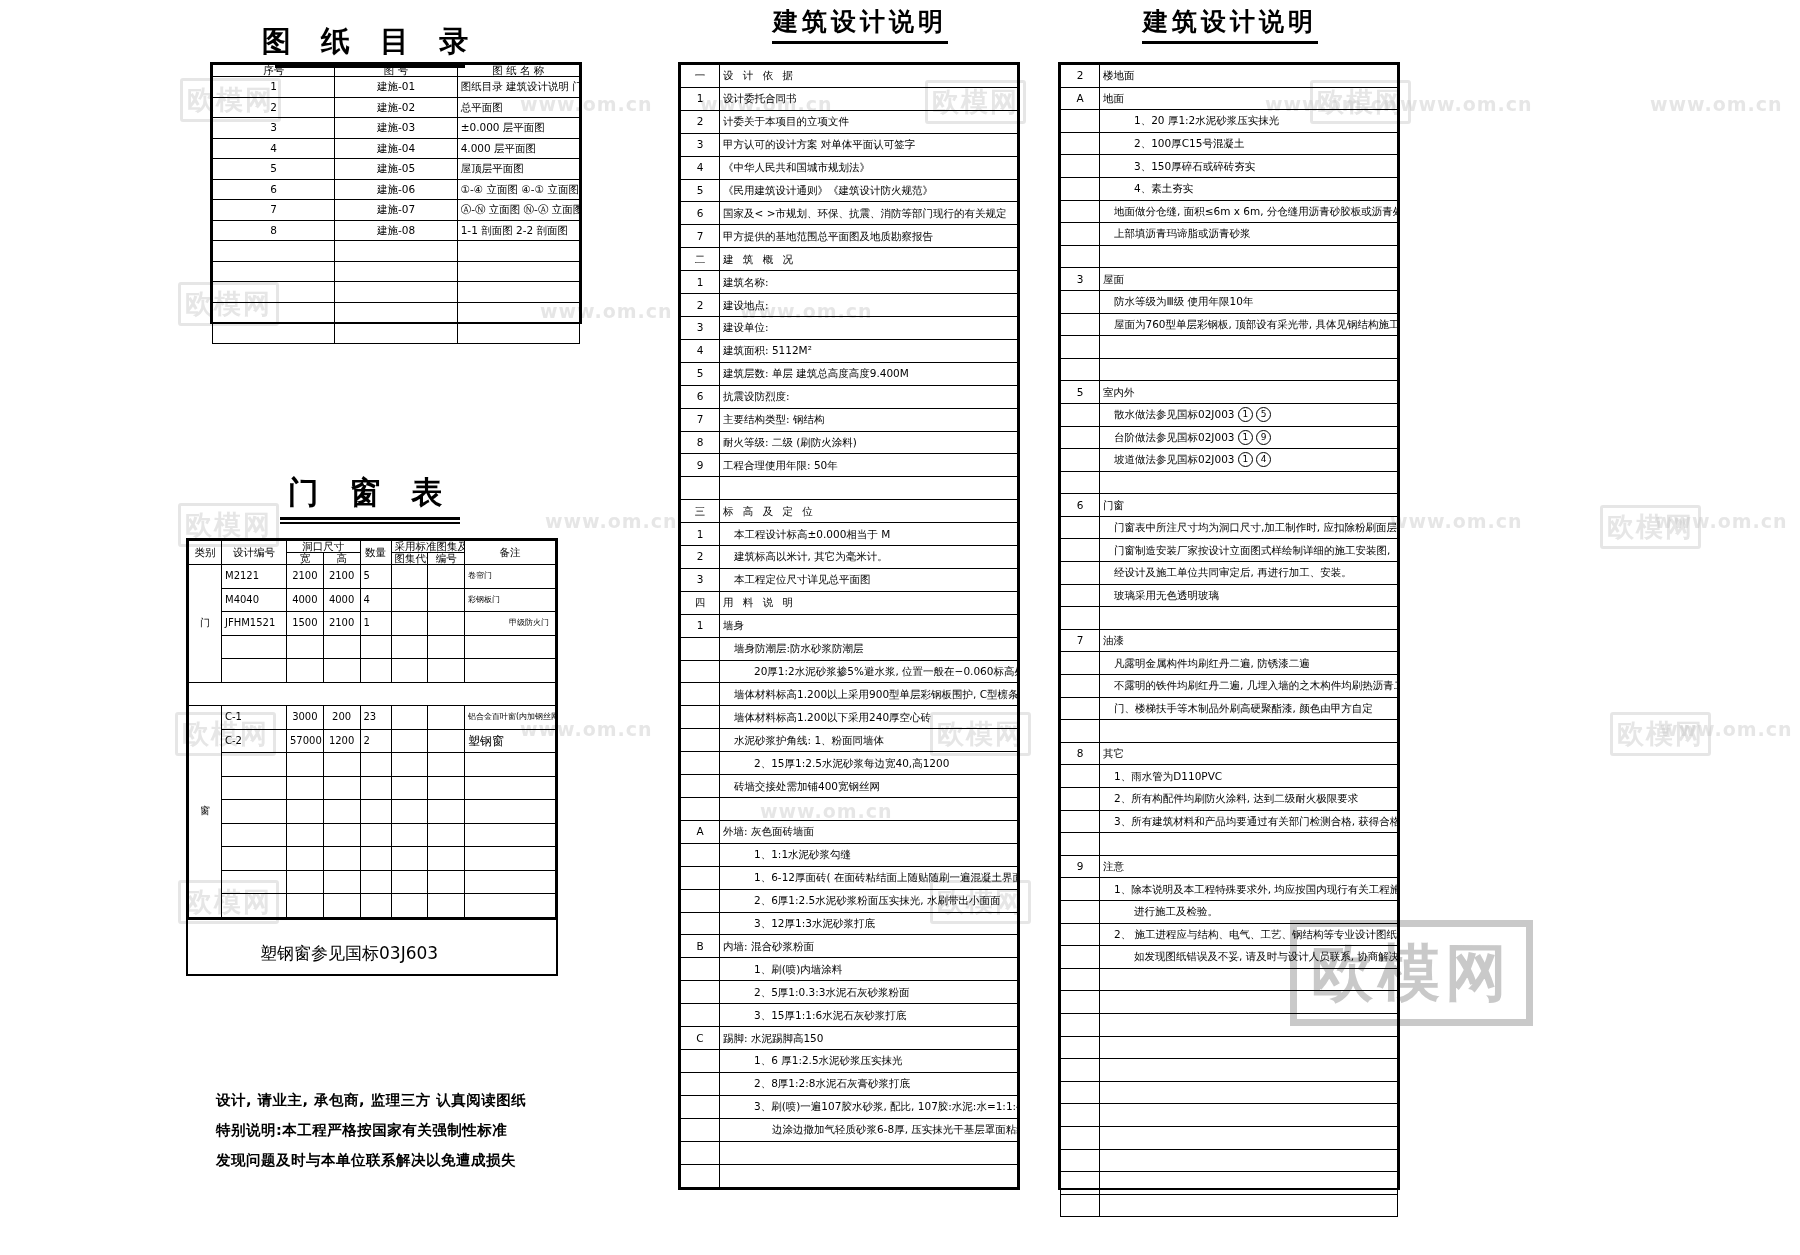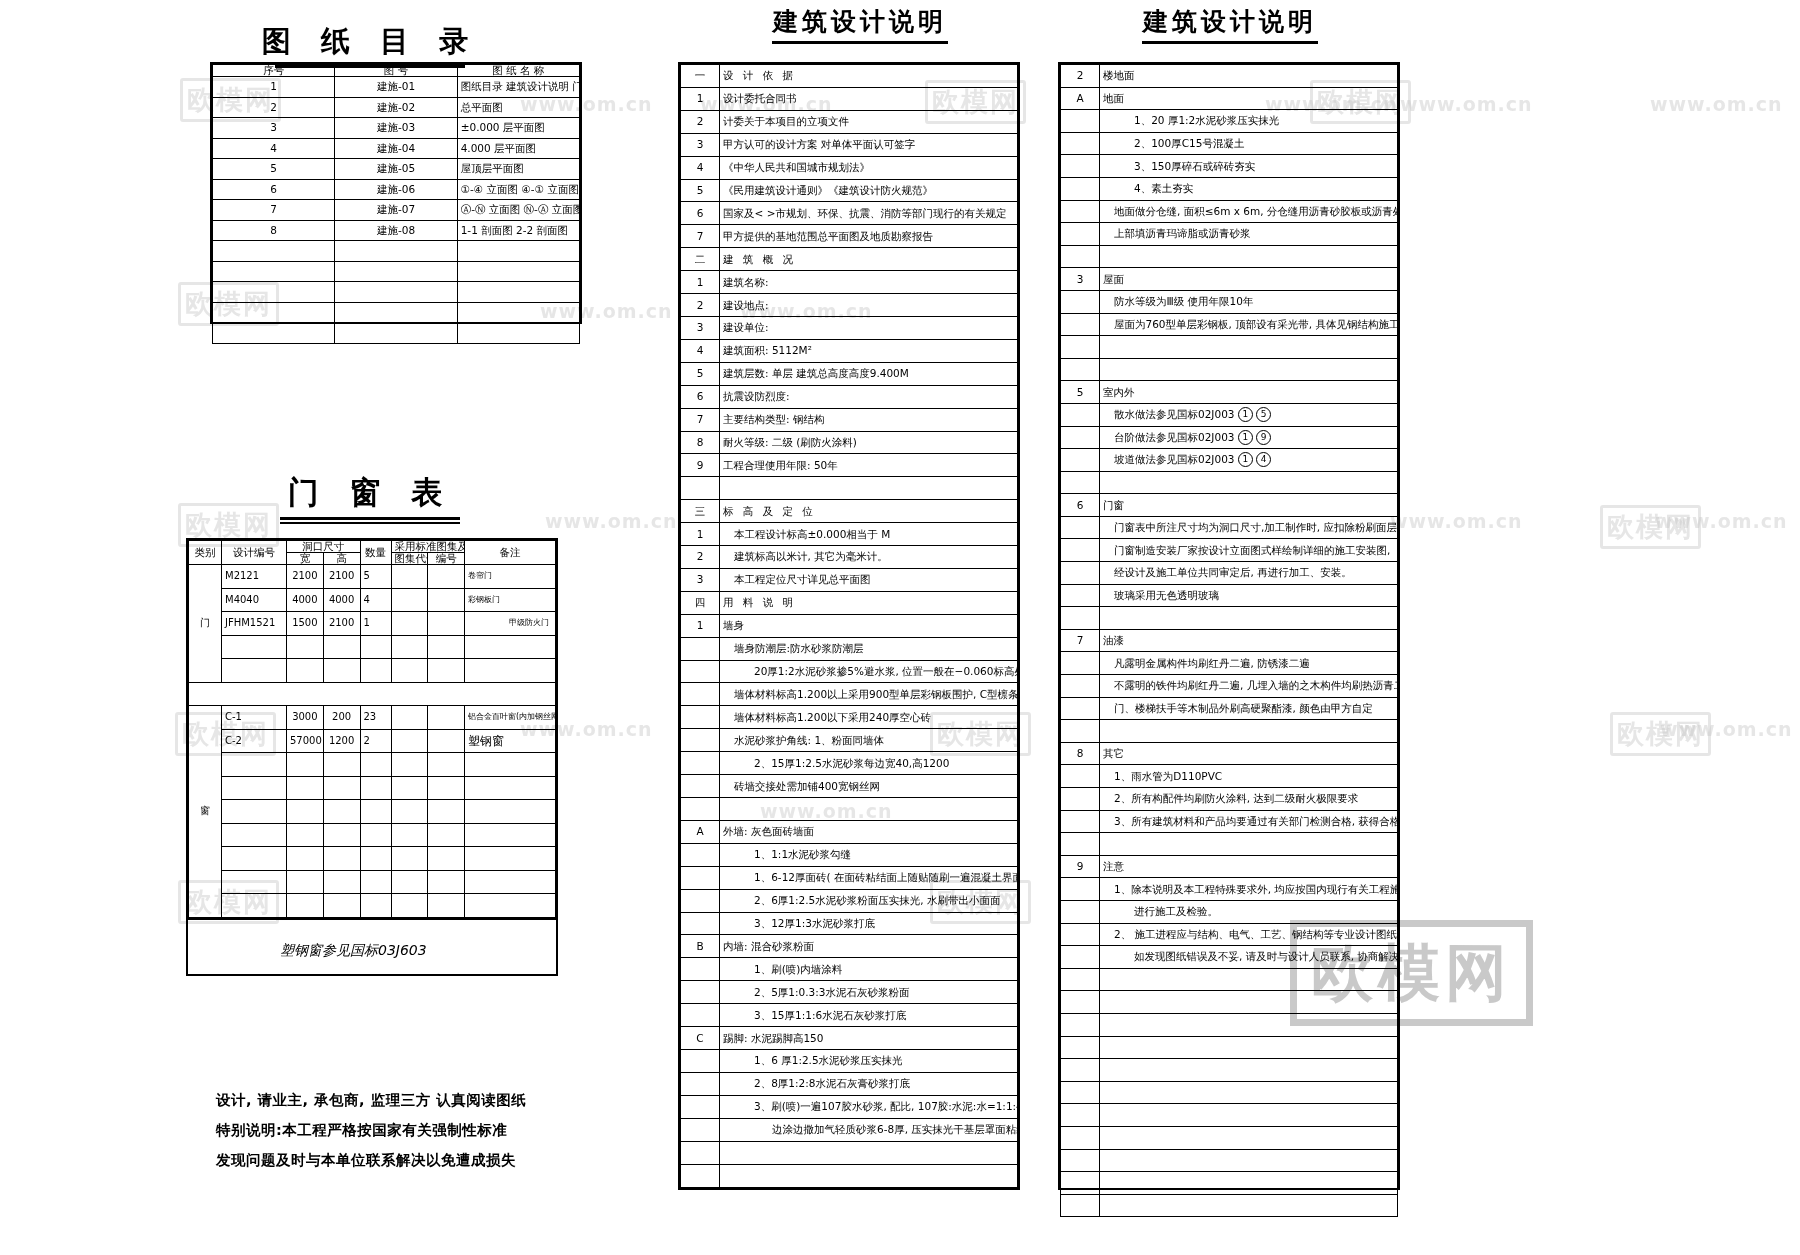--- a/index.html
+++ b/index.html
@@ -401,21 +401,21 @@
           <td class="l num"></td>
           <td class="c"></td>
           <td class="c"></td>
           <td class="l" style="font-size: 8px;"></td>
         </tr>
       </tbody>
   </table>
 </div>
 
 <div class="panel" style="left:186px;top:920px;width:372px;height:56px;border-top:none;">
-  <div style="font-size:14px;padding:22px 0 0 92px;font-style:italic;">塑钢窗参见国标03J603</div>
+  <div style="font-size:17px;padding:22px 0 0 72px;">塑钢窗参见国标03J603</div>
 </div>
 
 <div class="note-block" style="left:216px;top:1085px;">
   <div>设计, 请业主, 承包商, 监理三方 认真阅读图纸</div>
   <div>特别说明:本工程严格按国家有关强制性标准</div>
   <div>发现问题及时与本单位联系解决以免遭成损失</div>
 </div>
 
 <div class="title" style="left:700px;top:5px;width:320px;font-size:25px;letter-spacing:4px;">
   <div>建筑设计说明</div>

